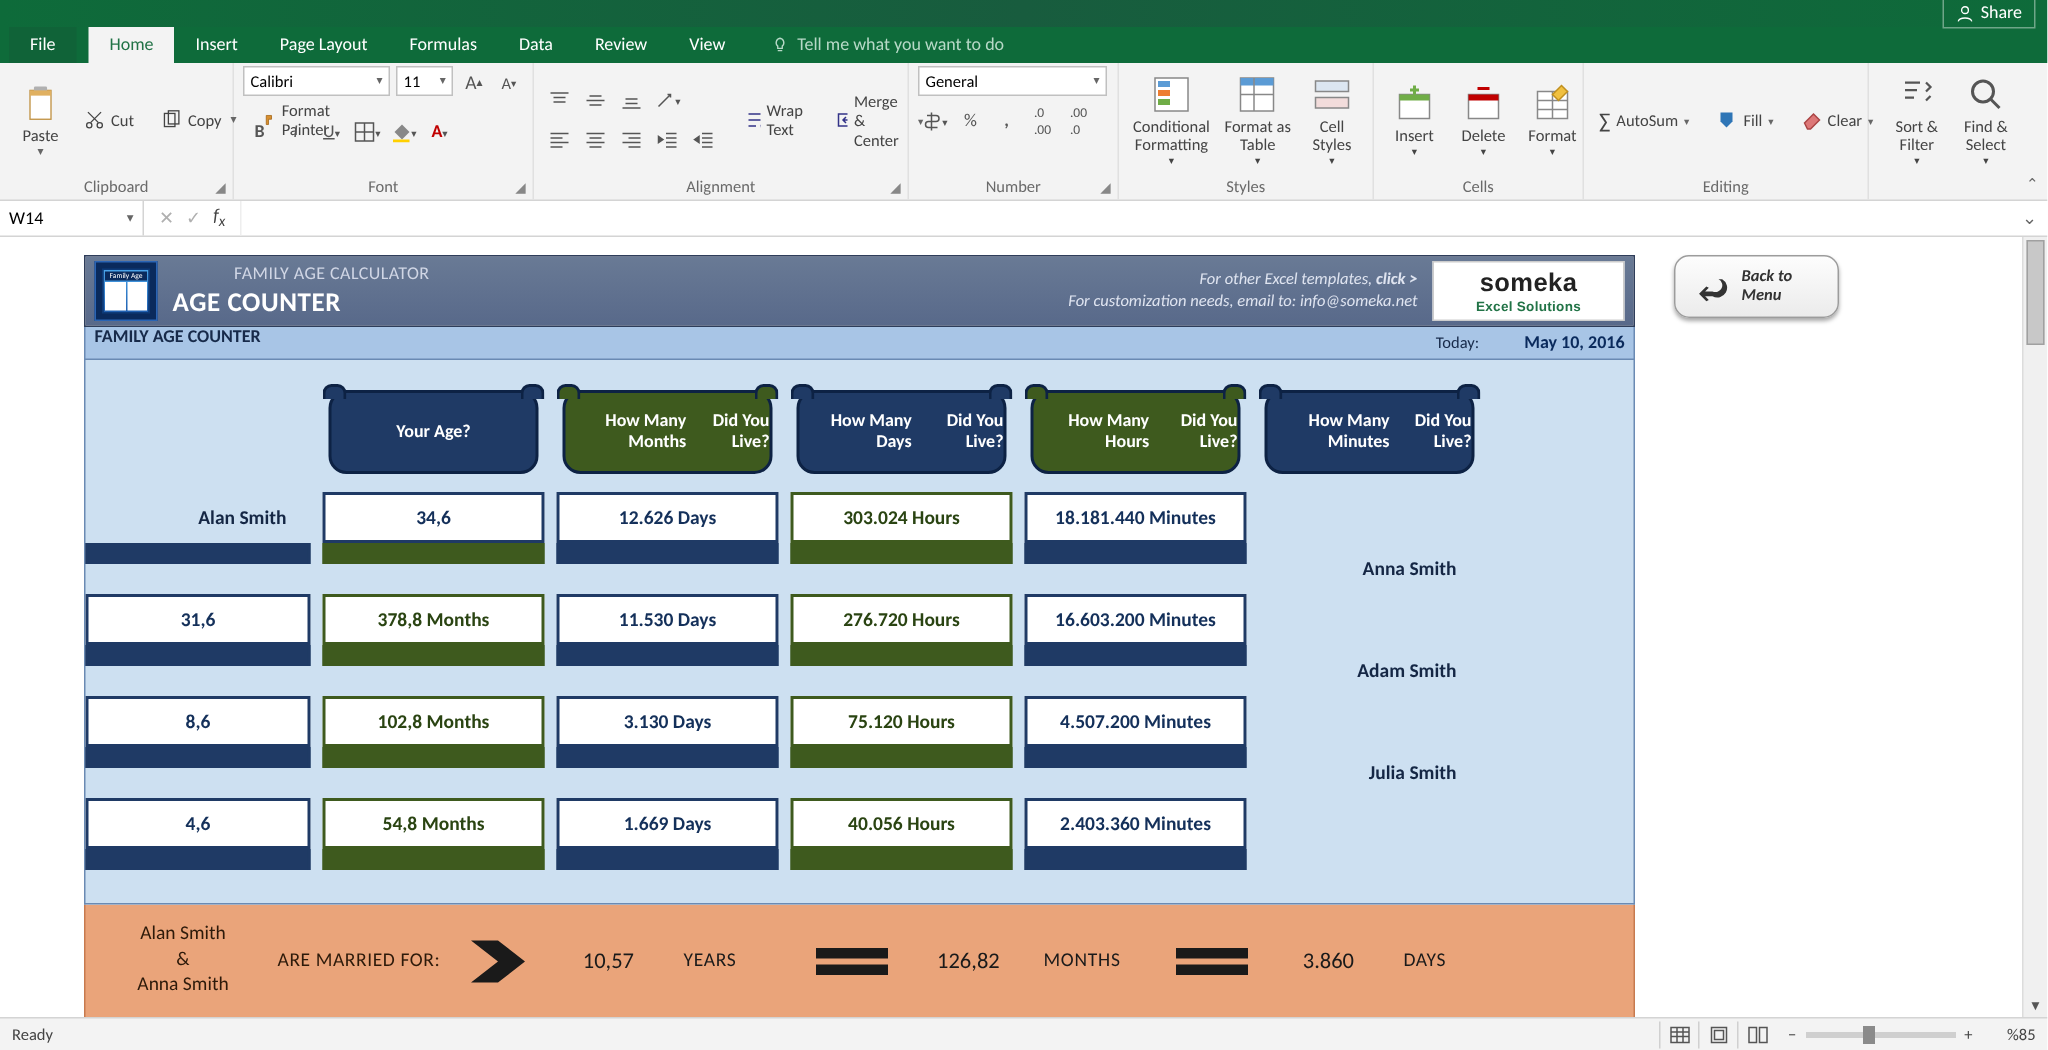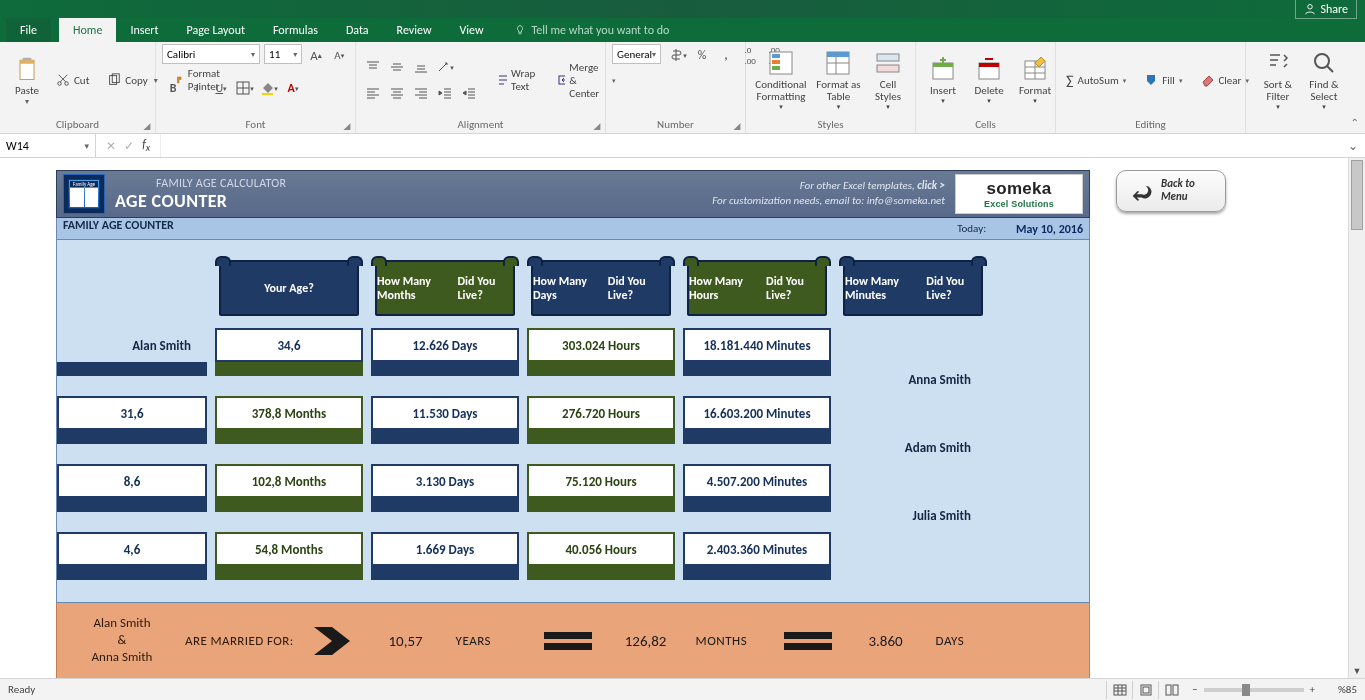--- a/index.html
+++ b/index.html
@@ -80,21 +80,21 @@
 
 .sub-banner { height: 22px; background:#a8c5e6; border:1px solid #6a8ab3; border-top:none; display:flex; padding:0 6px; font-size:12px;}
 .sub-banner .left { font-weight:bold; color:#172a4a;}
 .sub-banner .right { margin-left:auto; display:flex; gap:30px; align-items:center;}
 .sub-banner .today { color:#172a4a; font-size:11px; font-style:normal;}
 .sub-banner .date { font-weight:bold; color:#0a2a5c; font-size:12px;}
 
 .counter-body { background:#cde0f1; border:1px solid #6a8ab3; border-top:none; padding:16px 0 22px 0; position:relative;}
 .grid { display:grid; grid-template-columns: 150px repeat(5, 148px); column-gap: 8px; margin-left:0;}
 .colhdr { height:62px; padding:4px; margin-bottom:10px;}
-.colhdr .scroll { height:56px; position:relative; border:2px solid #0d2244; border-radius:2px; display:flex; align-items:center; justify-content:center; text-align:left; font-size:12px; font-weight:bold; color:#fff;}
+.colhdr .scroll { height:56px; position:relative; border:2px solid #0d2244; border-radius:12px; display:flex; align-items:center; justify-content:center; text-align:right; font-size:12px; font-weight:bold; color:#fff;}
 .colhdr.blue .scroll { background:#1f3a65; }
 .colhdr.green .scroll { background:#3e5a1e; }
 .colhdr .scroll::before, .colhdr .scroll::after { content:""; position:absolute; top:-6px; width:12px; height:8px; border:2px solid #0d2244; border-bottom:none; border-radius:6px 6px 0 0; background:inherit;}
 .colhdr .scroll::before { left:-6px; } .colhdr .scroll::after { right:-6px; }
 
 .name-col { text-align:right; padding-right:16px; font-size:13px; font-weight:600; color:#152745; display:flex; align-items:center; justify-content:flex-end; height:34px;}
 .cell { height:34px; border:2px solid; display:flex; align-items:center; justify-content:center; font-size:13px; font-weight:bold;}
 .cell.blue { border-color:#1f3a65; background:#fff; color:#14305a;}
 .cell.green { border-color:#3e5a1e; background:#fff; color:#2a4412;}
 .row-sp { height:14px;}
@@ -315,21 +315,21 @@
             <span>Merge &amp; Center</span>
             <span style="font-size:7px;color:#666;margin-left:2px;">▾</span>
           </div>
       </div>
     </div>
     <div class="ribbon-group-label">Alignment</div>
     <div class="launcher">◢</div>
   </div>
 
   <div class="ribbon-group" style="width:140px;">
-    <div class="ribbon-group-body" style="flex-direction:row;align-items:stretch;gap:6px;">
+    <div class="ribbon-group-body" style="flex-direction:column;align-items:stretch;gap:6px;">
       <div class="combo" style="width:126px;">
           <span>General</span>
           <span class="chev">▾</span>
         </div>
       <div class="btn-grid">
         <div class="icon-btn">
             <svg width="14" height="14" stroke="#555" fill="none">
               <path d="M4 3h6a2 2 0 010 4H5a2 2 0 000 4h6M7 1v12"></path>
             </svg>
             <span style="font-size:7px;">▾</span>

